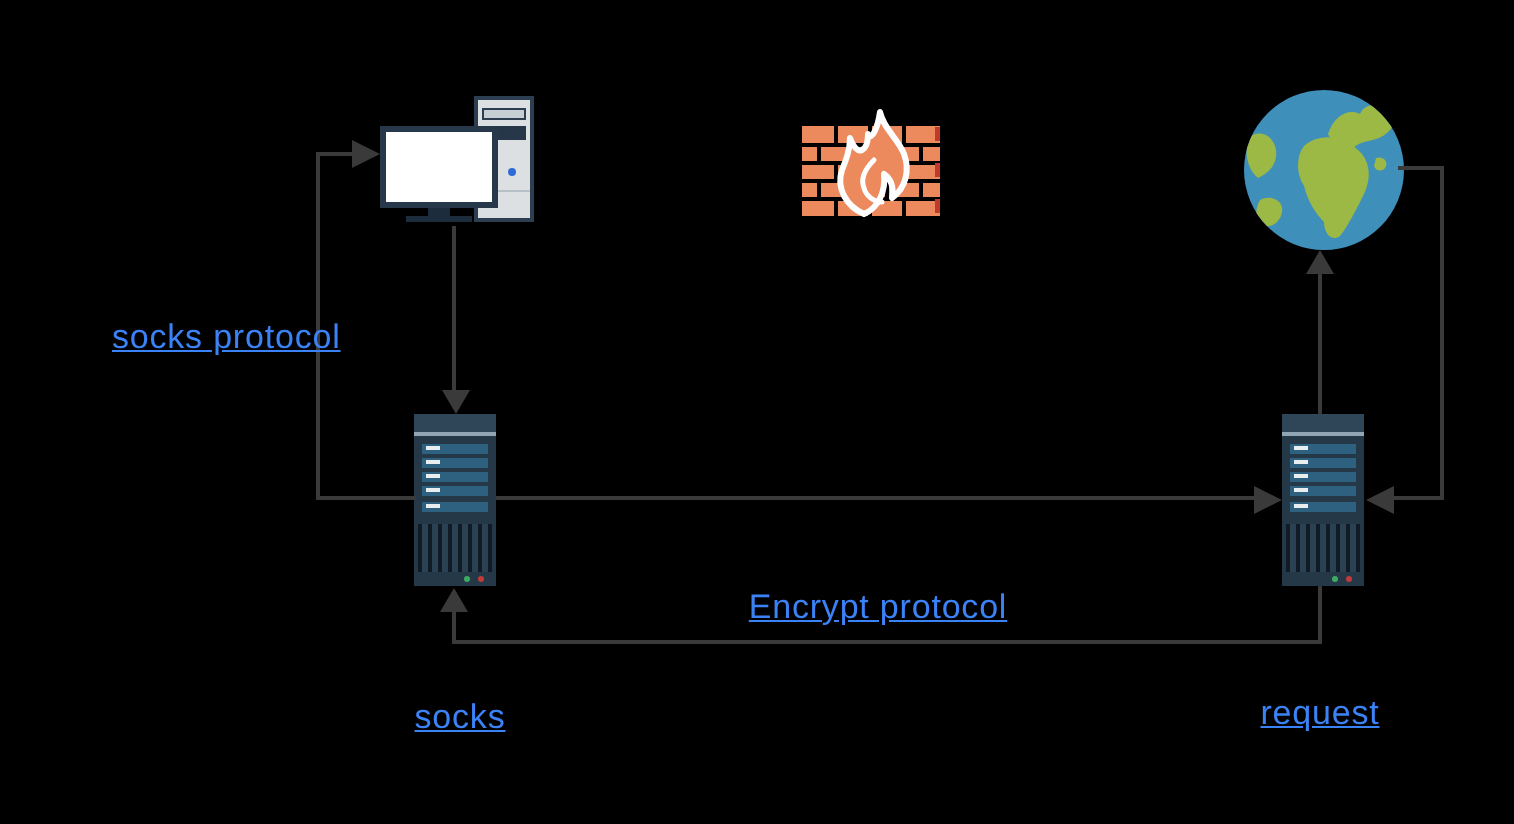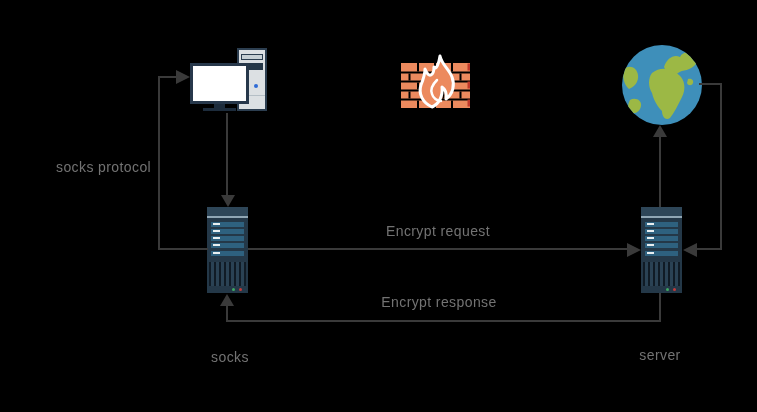--- a/index.html
+++ b/index.html
@@ -17,24 +17,25 @@
   }
   .abs { position: absolute; }
   .line { position: absolute; background: #3a3a3a; }
   .arrow { position: absolute; width: 0; height: 0; }
   .arrow-right { border-top: 7px solid transparent; border-bottom: 7px solid transparent; border-left: 14px solid #3a3a3a; }
   .arrow-left  { border-top: 7px solid transparent; border-bottom: 7px solid transparent; border-right: 14px solid #3a3a3a; }
   .arrow-down  { border-left: 7px solid transparent; border-right: 7px solid transparent; border-top: 12px solid #3a3a3a; }
   .arrow-up    { border-left: 7px solid transparent; border-right: 7px solid transparent; border-bottom: 12px solid #3a3a3a; }
   .lbl {
     position: absolute;
-    color: #737373;
-    font-size: 14px;
+    color: #3b82f6;
+    font-size: 17px;
     letter-spacing: 0.4px;
     white-space: nowrap;
+    text-decoration: underline;
   }
   .lbl-center { text-align: center; }
 
   
   .tower {
     position: absolute;
     width: 41px;
     height: 86px;
     background: #243848;
   }
@@ -210,21 +211,20 @@
   <div class="line" style="left:697px; top:248px; width:25px; height:2px;"></div>
   <div class="arrow arrow-left" style="left:683px; top:243px;"></div>
 
   <div class="line" style="left:659px; top:293px; width:2px;  height:29px;"></div>
   <div class="line" style="left:226px; top:320px; width:435px; height:2px;"></div>
   <div class="line" style="left:226px; top:305px; width:2px;  height:17px;"></div>
   <div class="arrow arrow-up" style="left:220px; top:294px;"></div>
 
   <div class="lbl" style="left:56px; top:159px;">socks protocol</div>
 
-  <div class="lbl lbl-center" style="left:348px; top:223px; width:180px;">Encrypt request</div>
-
-  <div class="lbl lbl-center" style="left:349px; top:294px; width:180px;">Encrypt response</div>
+
+  <div class="lbl lbl-center" style="left:349px; top:294px; width:180px;">Encrypt protocol</div>
 
   <div class="lbl lbl-center" style="left:190px; top:349px; width:80px;">socks</div>
 
-  <div class="lbl lbl-center" style="left:620px; top:347px; width:80px;">server</div>
+  <div class="lbl lbl-center" style="left:620px; top:347px; width:80px;">request</div>
 
 </div>
 
 </body></html>

